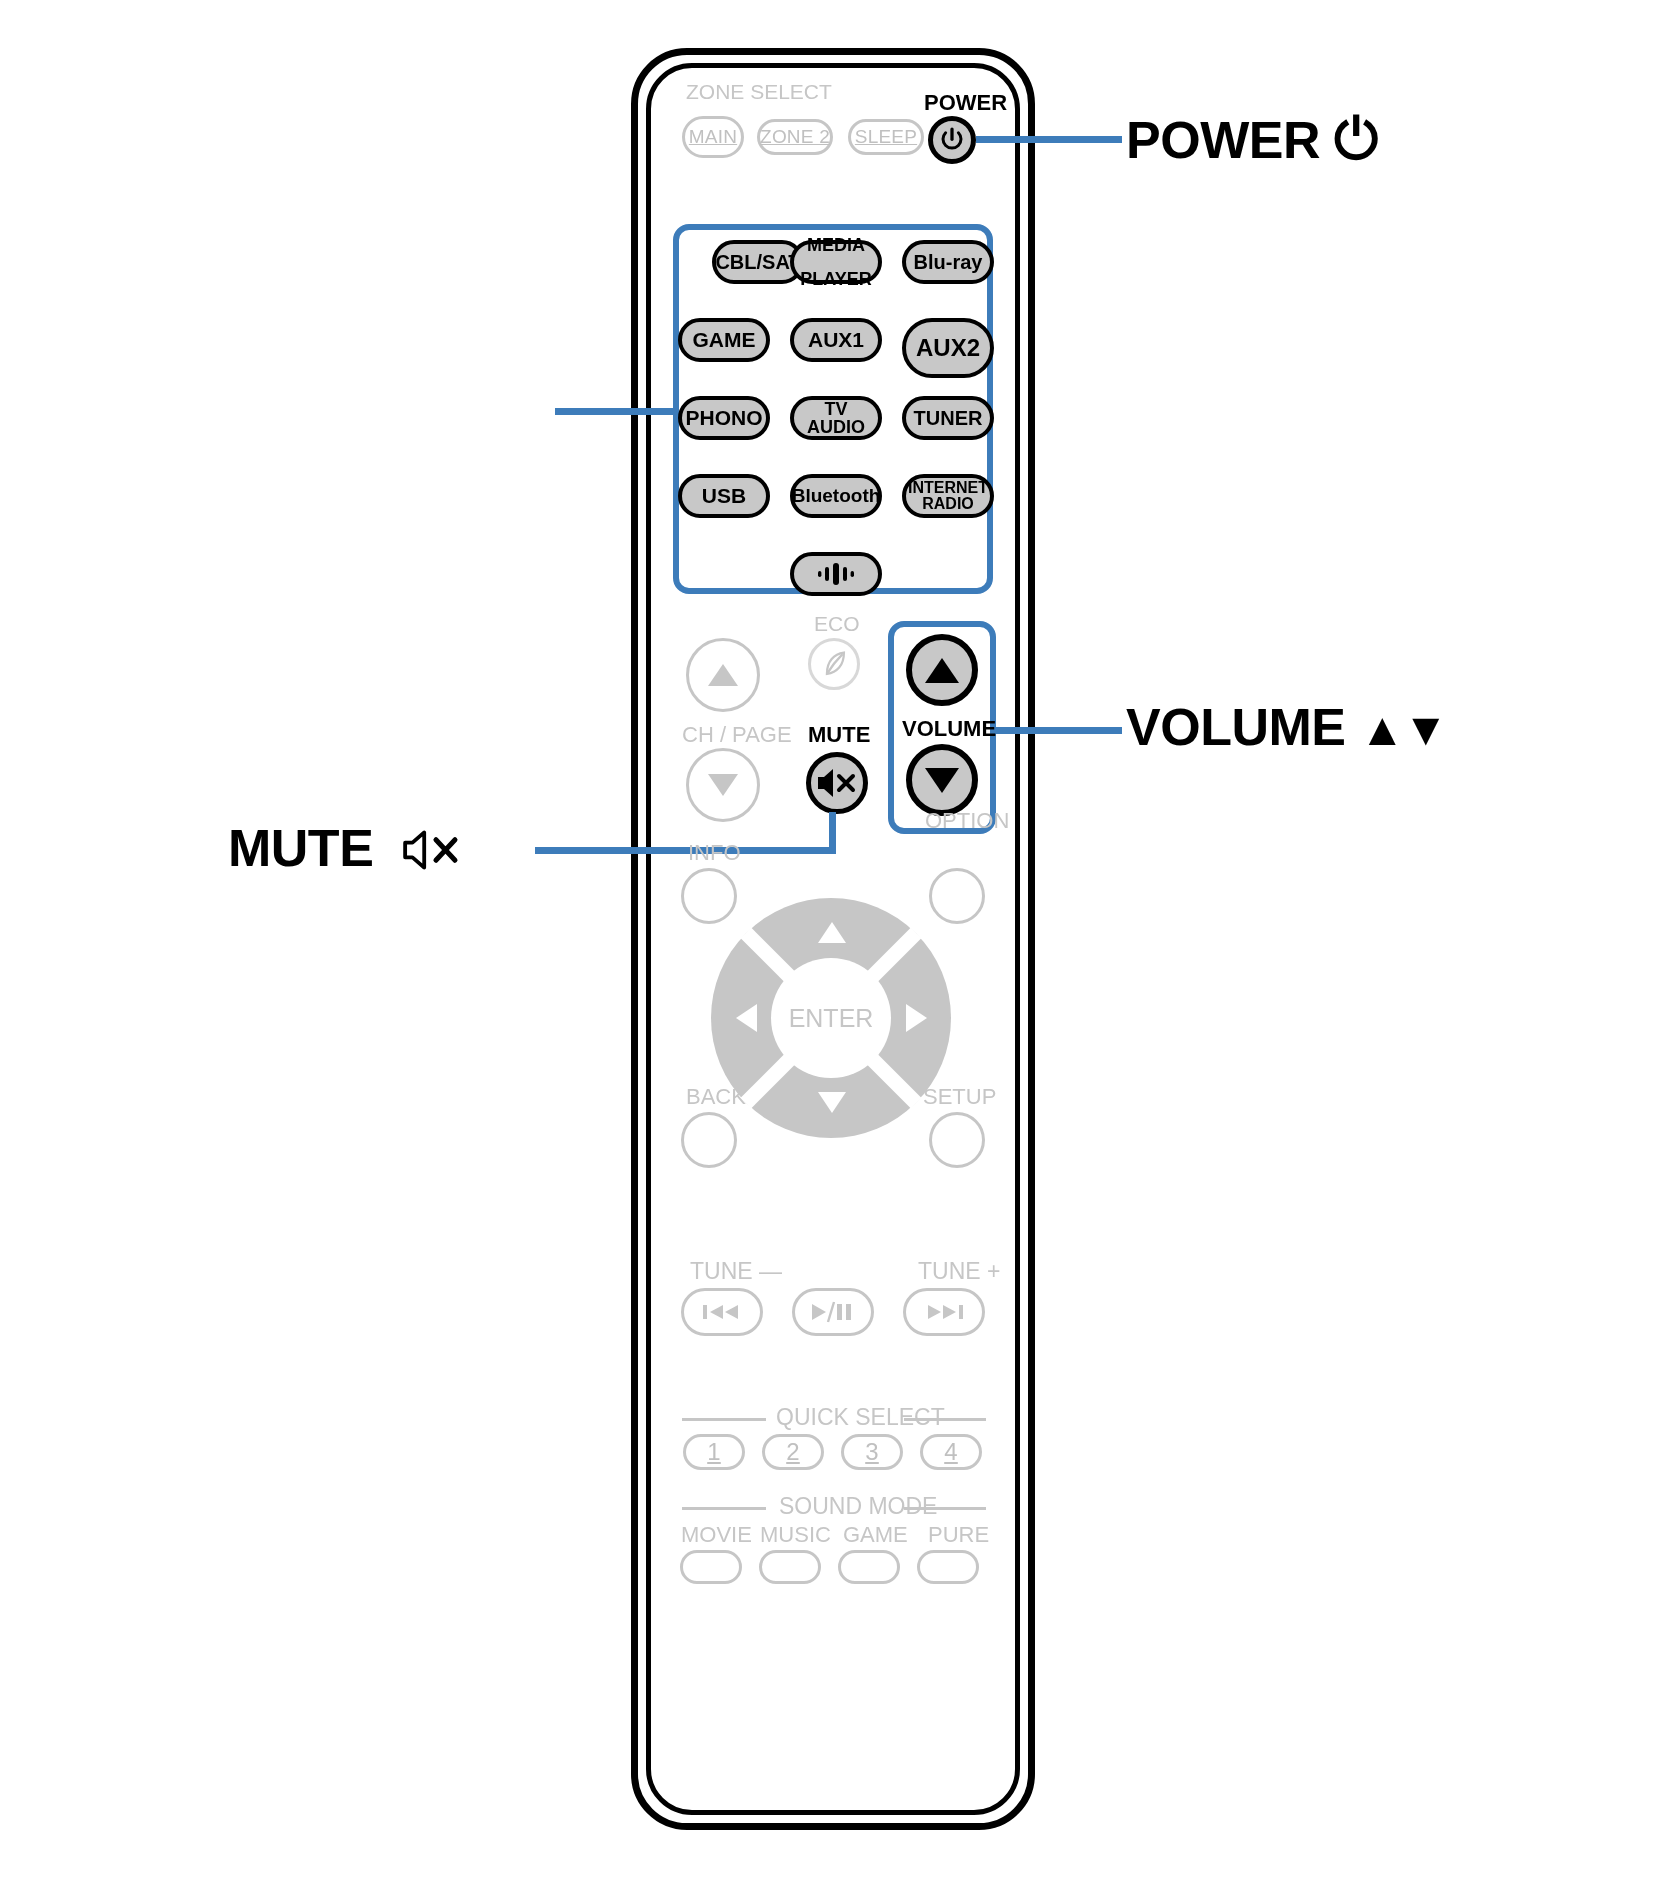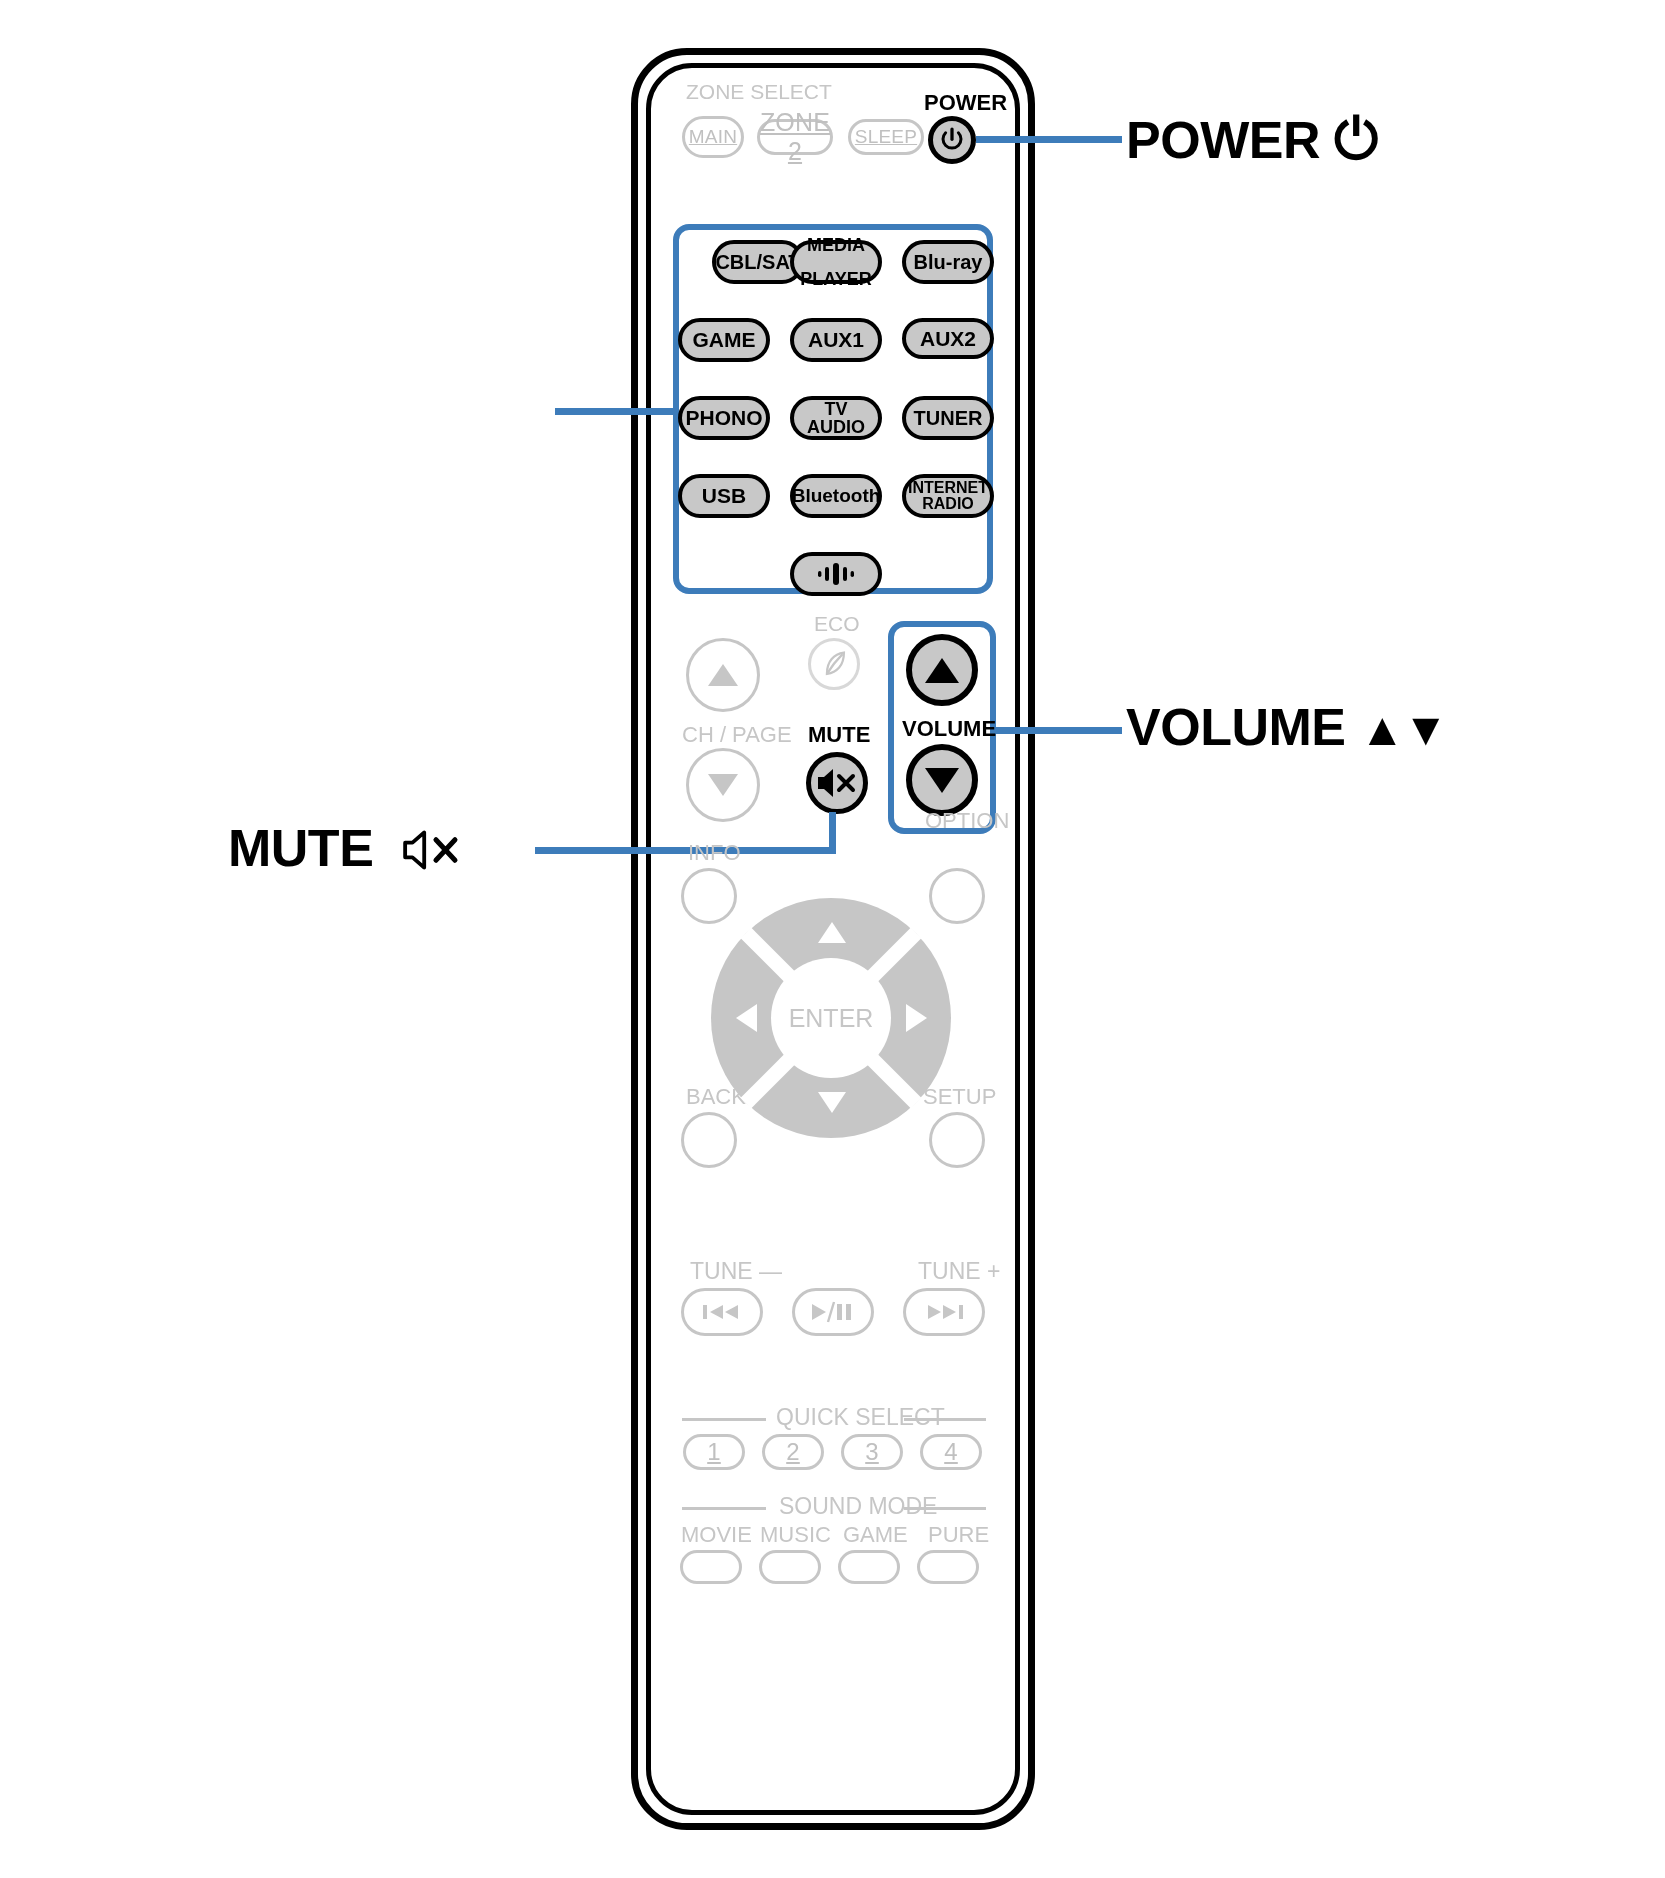--- a/index.html
+++ b/index.html
@@ -62,21 +62,21 @@
 <body>
 
 <div class="stage">
 
   <div class="abs" id="remote-outer"></div>
   <div class="abs" id="remote-inner"></div>
 
   <div class="pl pl-grey" style="left:686px;top:80px;font-size:21px;">ZONE SELECT</div>
 
   <div class="abs ghost" style="left:682px;top:116px;width:62px;height:42px;border-radius:999px;font-size:19px;">MAIN</div>
-  <div class="abs ghost" style="left:757px;top:119px;width:76px;height:36px;border-radius:999px;font-size:25px;">ZONE 2</div>
+  <div class="abs ghost" style="left:757px;top:119px;width:76px;height:36px;border-radius:999px;font-size:19px;">ZONE 2</div>
   <div class="abs ghost" style="left:848px;top:119px;width:76px;height:36px;border-radius:999px;font-size:19px;">SLEEP</div>
 
   <div class="pl pl-dark" style="left:924px;top:90px;font-size:22px;">POWER</div>
   <div class="abs" style="left:928px;top:116px;width:48px;height:48px;border-radius:50%;background:#c8c8c8;border:5px solid #000;box-sizing:border-box;">
     <svg viewBox="0 0 24 24" width="30" height="30" style="position:absolute;left:4px;top:4px;">
       <path d="M12 3.2 V 11.4" stroke="#000" stroke-width="2.6" stroke-linecap="round" fill="none"></path>
       <path d="M6.9 6.2 A 7.2 7.2 0 1 0 17.1 6.2" stroke="#000" stroke-width="2.4" fill="none" stroke-linecap="round"></path>
     </svg>
   </div>
 
@@ -92,21 +92,21 @@
 
   <div class="abs src-btn" style="left:712px;top:240px;width:92px;height:44px;font-size:20px;">CBL/SAT</div>
   <div class="abs src-btn" style="left:790px;top:240px;width:92px;height:44px;font-size:18px;flex-direction:column;gap:16px;">
     <span>MEDIA</span>
     <span>PLAYER</span>
   </div>
   <div class="abs src-btn" style="left:902px;top:240px;width:92px;height:44px;font-size:20px;">Blu-ray</div>
 
   <div class="abs src-btn" style="left:678px;top:318px;width:92px;height:44px;font-size:21px;">GAME</div>
   <div class="abs src-btn" style="left:790px;top:318px;width:92px;height:44px;font-size:21px;">AUX1</div>
-  <div class="abs src-btn" style="left:902px;top:318px;width:92px;height:41px;font-size:21px;">AUX2</div>
+  <div class="abs src-btn" style="left:902px;top:318px;width:92px;height:60px;font-size:24px;">AUX2</div>
 
   <div class="abs src-btn" style="left:678px;top:396px;width:92px;height:44px;font-size:21px;">PHONO</div>
   <div class="abs src-btn" style="left:790px;top:396px;width:92px;height:44px;font-size:18px;">TV AUDIO</div>
   <div class="abs src-btn" style="left:902px;top:396px;width:92px;height:44px;font-size:20px;">TUNER</div>
 
   <div class="abs src-btn" style="left:678px;top:474px;width:92px;height:44px;font-size:21px;">USB</div>
   <div class="abs src-btn" style="left:790px;top:474px;width:92px;height:44px;font-size:19px;">Bluetooth</div>
   <div class="abs src-btn" style="left:902px;top:474px;width:92px;height:44px;font-size:16px;flex-direction:column;">
     <span>INTERNET</span>
     <span>RADIO</span>

